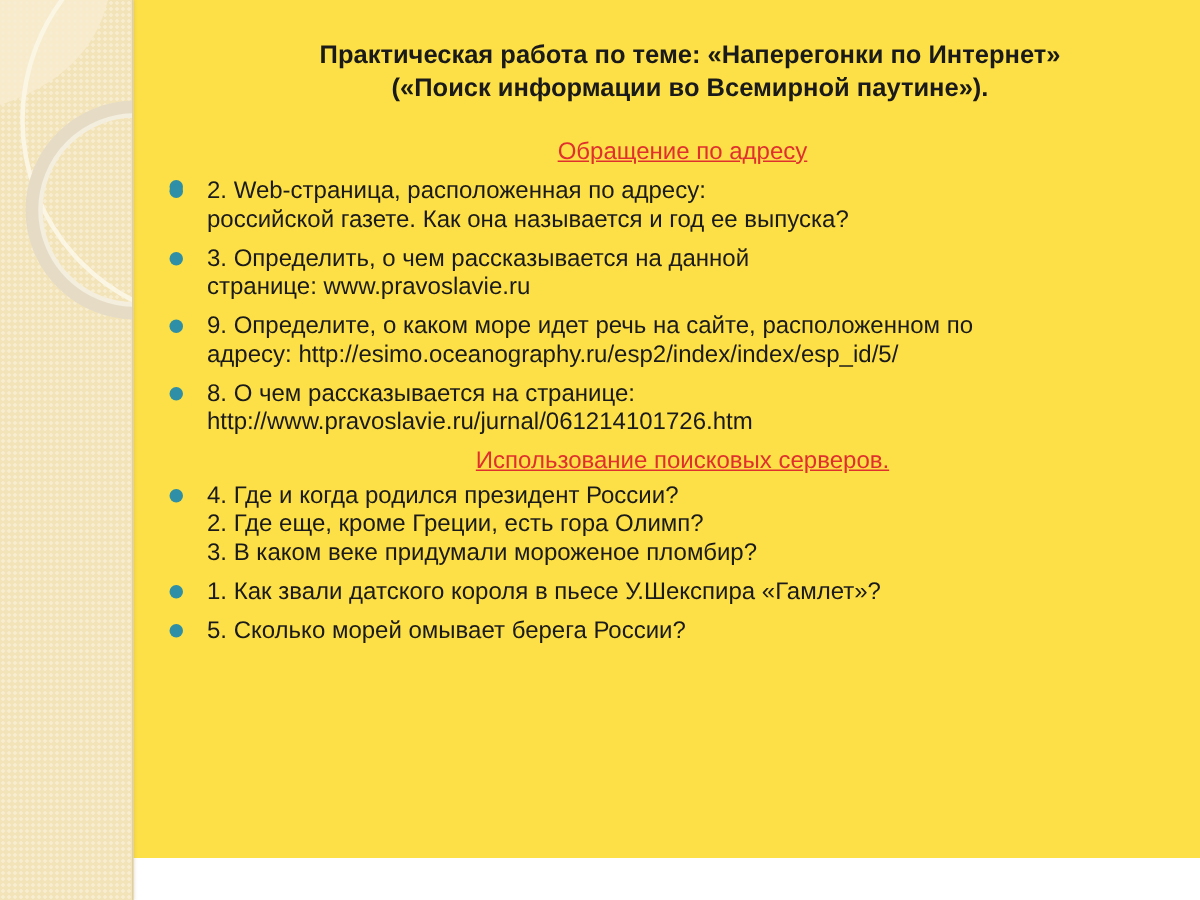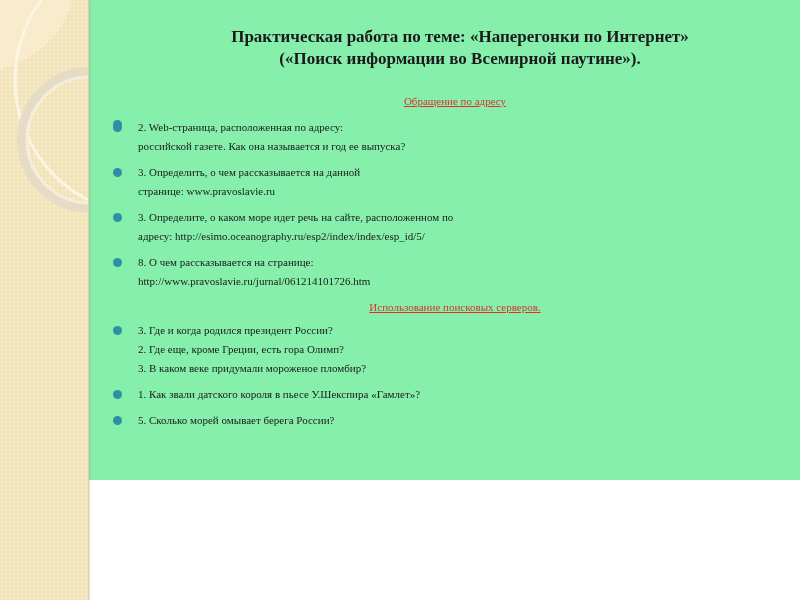--- a/index.html
+++ b/index.html
@@ -6,23 +6,23 @@
     margin: 0;
     padding: 0;
     width: 800px;
     height: 600px;
     overflow: hidden;
     background: #ffffff;
   }
   .slide {
     position: relative;
     width: 800px;
-    height: 480px;
-    background: #86efac;
-    font-family: Liberation Serif, serif;
+    height: 572px;
+    background: #fde047;
+    font-family: Liberation Sans, sans-serif;
     color: #1a1a1a;
   }
   .side-panel {
     position: absolute;
     left: 0;
     top: 0;
     width: 88px;
     height: 600px;
     background-color: #f3e3b8;
     background-image:
@@ -46,21 +46,21 @@
     font-weight: bold;
     font-size: 17px;
     line-height: 22px;
     color: #1a1a1a;
   }
   .content {
     position: absolute;
     left: 110px;
     top: 92px;
     width: 660px;
-    font-size: 11px;
+    font-size: 16px;
     line-height: 19px;
   }
   .section-heading {
     text-align: center;
     color: #e0302e;
     text-decoration: underline;
     margin-left: 0px;
     padding-left: 30px;
     margin-bottom: 4px;
   }
@@ -108,32 +108,32 @@
         <span class="line">2. Web-страница, расположенная по адресу:</span>
         <span class="line">российской газете. Как она называется и год ее выпуска?</span>
       </div>
       <div class="item">
         <span class="bullet"></span>
         <span class="line">3. Определить, о чем рассказывается на данной</span>
         <span class="line">странице: www.pravoslavie.ru</span>
       </div>
       <div class="item">
         <span class="bullet"></span>
-        <span class="line">3. Определите, о каком море идет речь на сайте, расположенном по</span>
+        <span class="line">9. Определите, о каком море идет речь на сайте, расположенном по</span>
         <span class="line">адресу: http://esimo.oceanography.ru/esp2/index/index/esp_id/5/</span>
       </div>
       <div class="item">
         <span class="bullet"></span>
         <span class="line">8. О чем рассказывается на странице:</span>
         <span class="line">http://www.pravoslavie.ru/jurnal/061214101726.htm</span>
       </div>
       <div class="section-heading">Использование поисковых серверов.</div>
       <div class="item">
         <span class="bullet"></span>
-        <span class="line">3. Где и когда родился президент России?</span>
+        <span class="line">4. Где и когда родился президент России?</span>
         <span class="line">2. Где еще, кроме Греции, есть гора Олимп?</span>
         <span class="line">3. В каком веке придумали мороженое пломбир?</span>
       </div>
       <div class="item">
         <span class="bullet"></span>
         <span class="line">1. Как звали датского короля в пьесе У.Шекспира «Гамлет»?</span>
       </div>
       <div class="item">
         <span class="bullet"></span>
         <span class="line">5. Сколько морей омывает берега России?</span>

